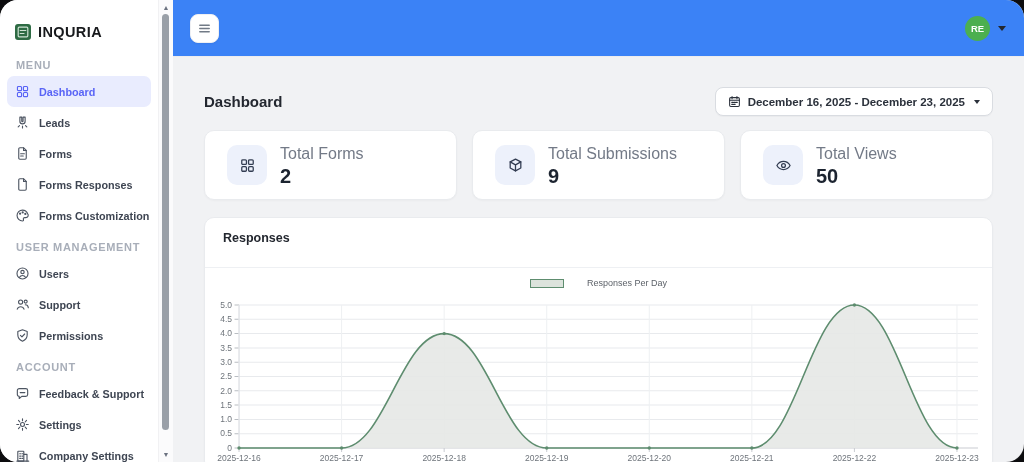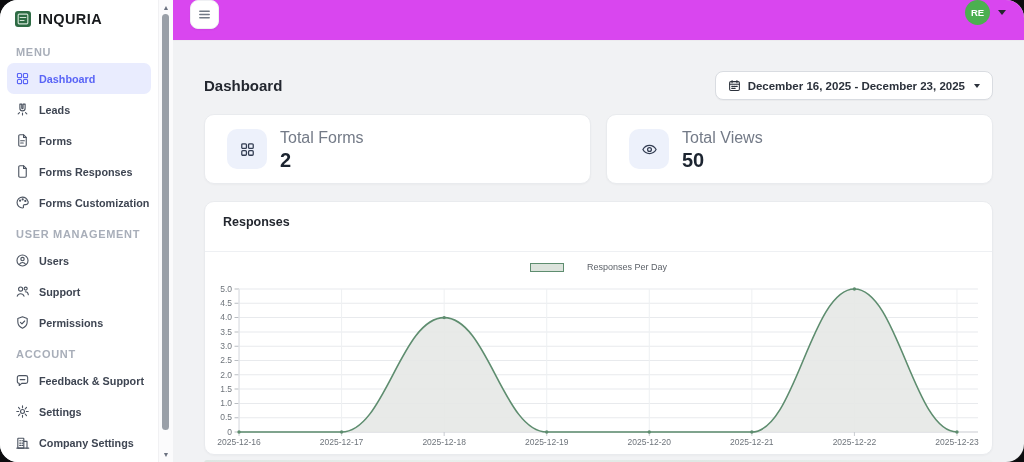--- a/index.html
+++ b/index.html
@@ -1,37 +1,37 @@
 <!DOCTYPE html>
 <html><head>
 <meta charset="utf-8">
 <style>
   html,body{margin:0;padding:0;background:#0c0c0e;font-family:"Liberation Sans",sans-serif;}
   .window{position:relative;width:1024px;height:462px;border-radius:18px;overflow:hidden;background:#f1f2f4;box-shadow:0 0 0 1px #161618;}
 
   
   .sidebar{position:absolute;left:0;top:0;width:158px;height:100%;background:#fff;z-index:3;}
-  .logo{display:flex;align-items:center;gap:6px;padding:10px 14px 8px;}
+  .logo{display:flex;align-items:center;gap:6px;padding:23px 14px 8px;}
   .logo-text{font-size:14.5px;font-weight:800;color:#17191c;letter-spacing:.4px;}
   .side-label{padding:0 16px;margin:10px 0 5px;font-size:11px;font-weight:700;letter-spacing:.7px;color:#a8aeb9;}
   .side-item{display:flex;align-items:center;gap:9px;height:31px;margin:0 7px;padding:0 8px;border-radius:7px;color:#3e4552;font-size:10.8px;font-weight:600;cursor:pointer;white-space:nowrap;}
   .side-item .s-ic{display:flex;align-items:center;}
   .side-item svg{width:15px;height:15px;stroke:#4d5562;fill:none;stroke-width:1.2;stroke-linecap:round;stroke-linejoin:round;}
   .side-item.active{background:#e9ecfe;color:#5964f6;}
   .side-item.active svg{stroke:#5964f6;}
 
   
   .side-scroll{position:absolute;left:158px;top:0;width:14px;height:100%;background:#fbfbfc;border-left:1px solid #f1f1f3;z-index:3;}
   .side-scroll .thumb{position:absolute;left:3px;top:14px;width:7px;height:calc(100% - 46px);background:#9aa0a8;border-radius:4px;}
   .sarr{position:absolute;left:0;width:100%;text-align:center;font-size:7px;color:#6b7280;line-height:7px;}
   .sarr.up{top:4px;}.sarr.down{bottom:4px;}
 
   
   .main{position:absolute;left:172px;top:0;right:0;bottom:0;}
-  .topbar{height:40px;background:#d946ef;border-bottom:1px solid #ececee;display:flex;align-items:flex-start;padding:0 18px;}
+  .topbar{height:40px;background:#3b82f6;border-bottom:1px solid #ececee;display:flex;align-items:center;padding:8px 18px;}
   .hamburger{width:27px;height:27px;border:1px solid #eff0f3;border-radius:8px;background:#fff;box-shadow:0 1px 2px rgba(0,0,0,.05);display:flex;align-items:center;justify-content:center;cursor:pointer;}
   .hamburger svg{width:15px;height:15px;stroke:#717a86;stroke-width:1.6;stroke-linecap:round;fill:none;}
   .topbar-right{margin-left:auto;display:flex;align-items:center;gap:8px;}
   .avatar{width:25px;height:25px;border-radius:50%;color:#fff;font-size:9.5px;font-weight:700;display:flex;align-items:center;justify-content:center;cursor:pointer;}
   .caret{width:0;height:0;border-left:4px solid transparent;border-right:4px solid transparent;border-top:5px solid #23272e;cursor:pointer;}
 
   .content{padding:0 31px 0 32px;}
   .head-row{margin-top:31px;display:flex;align-items:center;justify-content:space-between;height:27px;}
   .page-title{font-size:15px;font-weight:800;color:#23272f;}
   .date-btn{display:flex;align-items:center;gap:7px;background:#fff;border:1px solid #d9dce1;border-radius:8px;padding:0 12px;height:27px;font-size:11.5px;font-weight:600;color:#2b313b;box-shadow:0 1px 1px rgba(0,0,0,.03);cursor:pointer;}
@@ -230,20 +230,32 @@
               <svg viewBox="0 0 16 16">
                 <rect x="2.6" y="2.6" width="4.4" height="4.4" rx="1"></rect>
                 <rect x="9" y="2.6" width="4.4" height="4.4" rx="1"></rect>
                 <rect x="2.6" y="9" width="4.4" height="4.4" rx="1"></rect>
                 <rect x="9" y="9" width="4.4" height="4.4" rx="1"></rect>
               </svg>
             </div>
             <div>
               <div class="stat-label">Total Forms</div>
               <div class="stat-value">2</div>
+            </div>
+          </div>
+          <div class="stat-card">
+            <div class="stat-icon">
+              <svg viewBox="0 0 16 16">
+                <path d="M8 2l5 2.6v5.8L8 13.1 3 10.4V4.6z"></path>
+                <path d="M3 4.6L8 7.4l5-2.8M8 7.4v5.7"></path>
+              </svg>
+            </div>
+            <div>
+              <div class="stat-label">Total Submissions</div>
+              <div class="stat-value">9</div>
             </div>
           </div>
           <div class="stat-card">
             <div class="stat-icon">
               <svg viewBox="0 0 16 16">
                 <path d="M1.8 8S4 4.2 8 4.2 14.2 8 14.2 8 12 11.8 8 11.8 1.8 8 1.8 8z"></path>
                 <circle cx="8" cy="8" r="1.8"></circle>
               </svg>
             </div>
             <div>

